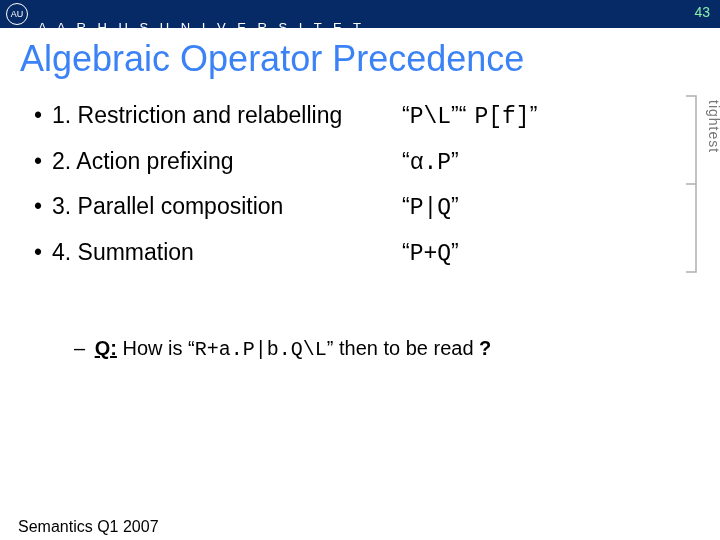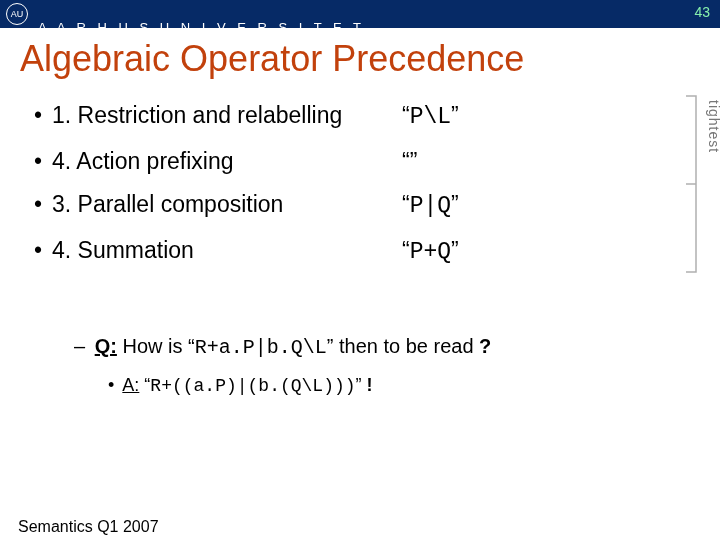--- a/index.html
+++ b/index.html
@@ -24,21 +24,21 @@
     margin-right: 10px;
     flex-shrink: 0;
   }
   .uni-name { font-size: 13px; letter-spacing: 4px; font-weight: 400; margin-top: 26px; }
   .page-num { position: absolute; right: 10px; top: 4px; font-size: 14px; color: #86efac; }
 
   .title {
     font-size: 36px;
     font-weight: 400;
     padding: 10px 0 14px 20px;
-    color: #c2410c;
+    color: #3b82f6;
     font-family: Arial, Helvetica, sans-serif;
   }
 
   .body-area { position: relative; padding: 0 26px 0 34px; }
 
   .op-list { font-size: 23px; line-height: 1.9; }
   .op-row { display: flex; align-items: baseline; }
   .bullet { width: 18px; flex-shrink: 0; }
   .desc { width: 350px; flex-shrink: 0; }
   .ex1 { font-family: "Courier New", monospace; }
@@ -100,25 +100,27 @@
 
   <div class="body-area">
 
     <div class="op-list">
       <div class="op-row">
         <span class="bullet">•</span>
         <span class="desc">1. Restriction and relabelling</span>
         <span class="q1">“</span>
           <span class="ex1">P\L</span>
           <span class="q2">”</span>
+        <span class="ex2-wrap"><span class="q1"> “</span><span class="ex2">P[f]</span><span class="q2">”</span></span>
       </div>
       <div class="op-row">
         <span class="bullet">•</span>
-        <span class="desc">4. Action prefixing</span>
+        <span class="desc">2. Action prefixing</span>
         <span class="q1">“</span>
+          <span class="ex1">α.P</span>
           <span class="q2">”</span>
       </div>
       <div class="op-row">
         <span class="bullet">•</span>
         <span class="desc">3. Parallel composition</span>
         <span class="q1">“</span>
           <span class="ex1">P|Q</span>
           <span class="q2">”</span>
       </div>
       <div class="op-row">
@@ -135,23 +137,19 @@
         <path d="M2 2 H12 V178 H2 M12 90 H2" fill="none" stroke="#b0b0b0" stroke-width="1.5"></path>
       </svg>
     </div>
     <div class="bracket-label">tightest</div>
 
     <div class="qa-block">
       <div class="qa-q">
         <span class="dash">–</span>
         <span class="qlabel">Q:</span><span> How is “</span><span class="mono">R+a.P|b.Q\L</span><span>” then to be read </span><b>?</b>
       </div>
-      <div class="qa-a">
-        <span class="dot">•</span>
-        <span class="alabel">A:</span><span> “</span><span class="mono">R+((a.P)|(b.(Q\L)))</span><span>” </span><b>!</b>
-      </div>
     </div>
 
   </div>
 
   <div class="footer">Semantics Q1 2007</div>
 
 </div>
 
 </body></html>

